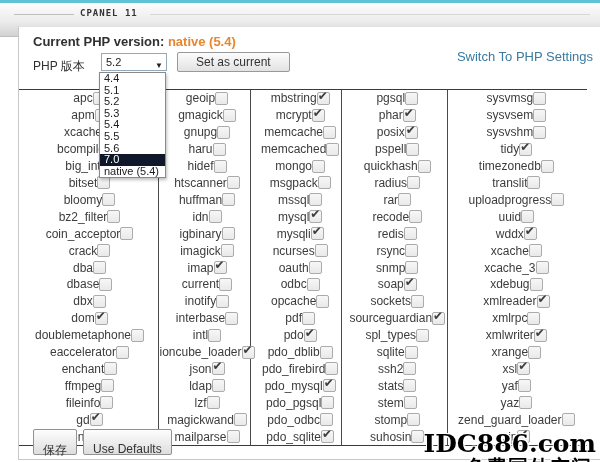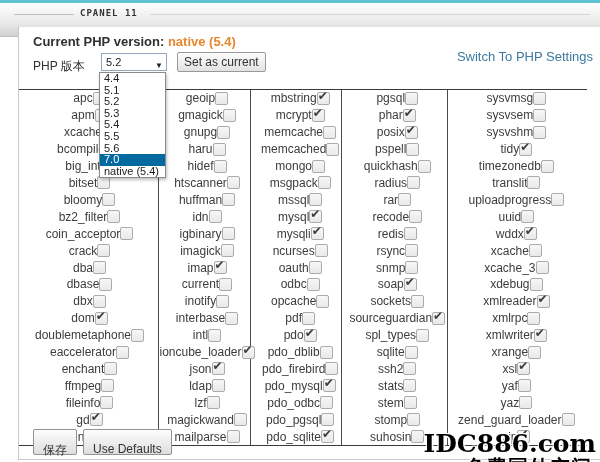--- a/index.html
+++ b/index.html
@@ -23,29 +23,29 @@
   .hdr-label { position:absolute; top:7px; left:14px; font-size:13px; font-weight:bold; color:#303030; }
   .hdr-value { color:#e8862e; }
   .switch-link { position:absolute; top:22px; right:18px; font-size:13px; color:#3b7a9e;
                  text-decoration:none; cursor:pointer; }
 
   .ver-label { position:absolute; top:31px; left:14px; font-size:12px; color:#303030; }
   .ver-select { position:absolute; top:26px; left:82px; width:66px; height:18px;
                 border:1px solid #94a8bc; background:#fff; font-size:11px; color:#222;
                 line-height:16px; padding-left:4px; cursor:pointer; }
   .ver-select .arrow { position:absolute; right:3px; top:4px; font-size:8px; color:#222; }
-  .set-btn { position:absolute; top:25px; left:158px; height:20px; padding:0 6px;
+  .set-btn { position:absolute; top:25px; left:158px; height:20px; padding:0 18px;
              font-size:12px; color:#333; border:1px solid #999;
              background:linear-gradient(#fcfcfc,#e2e2e2); border-radius:2px; cursor:pointer; }
 
   
   .dd-list { position:absolute; top:45px; left:80px; width:67px; background:#fff;
              border:1px solid #8a8a8a; z-index:50; box-shadow:1px 2px 3px rgba(0,0,0,.25); }
   .dd-list .opt { font-size:11px; line-height:11.6px; padding:0 4px; color:#1c1c1c; cursor:pointer; }
-  .dd-list .opt.hl { background:#0369a1; color:#fff; }
+  .dd-list .opt.hl { background:#0f172a; color:#fff; }
 
   
   .grid { position:absolute; left:0; top:62px; width:568px; height:357px;
           display:flex; border-top:1px solid #3a3a3a; border-bottom:1px solid #3a3a3a; }
   .ext-col { display:flex; flex-direction:column;align-items:center; }
   .ext-col.c1 { width:140px; }
   .ext-col.c2 { width:92px; }
   .ext-col.c3 { width:107px; }
   .ext-col.c4 { width:110px; }
   .ext-col.c5 { flex:1; }
@@ -374,25 +374,25 @@
           <span class="ext-name">pdo_firebird</span>
           <span class="cb"></span>
         </div>
         <div class="ext-row">
           <span class="ext-name">pdo_mysql</span>
           <span class="cb">
             <span class="check">✔</span>
           </span>
         </div>
         <div class="ext-row">
+          <span class="ext-name">pdo_pgsql</span>
+          <span class="cb"></span>
+        </div>
+        <div class="ext-row">
           <span class="ext-name">pdo_odbc</span>
-          <span class="cb"></span>
-        </div>
-        <div class="ext-row">
-          <span class="ext-name">pdo_pgsql</span>
           <span class="cb"></span>
         </div>
         <div class="ext-row">
           <span class="ext-name">pdo_sqlite</span>
           <span class="cb">
             <span class="check">✔</span>
           </span>
         </div>
       </div>
       <div class="ext-col c4">

